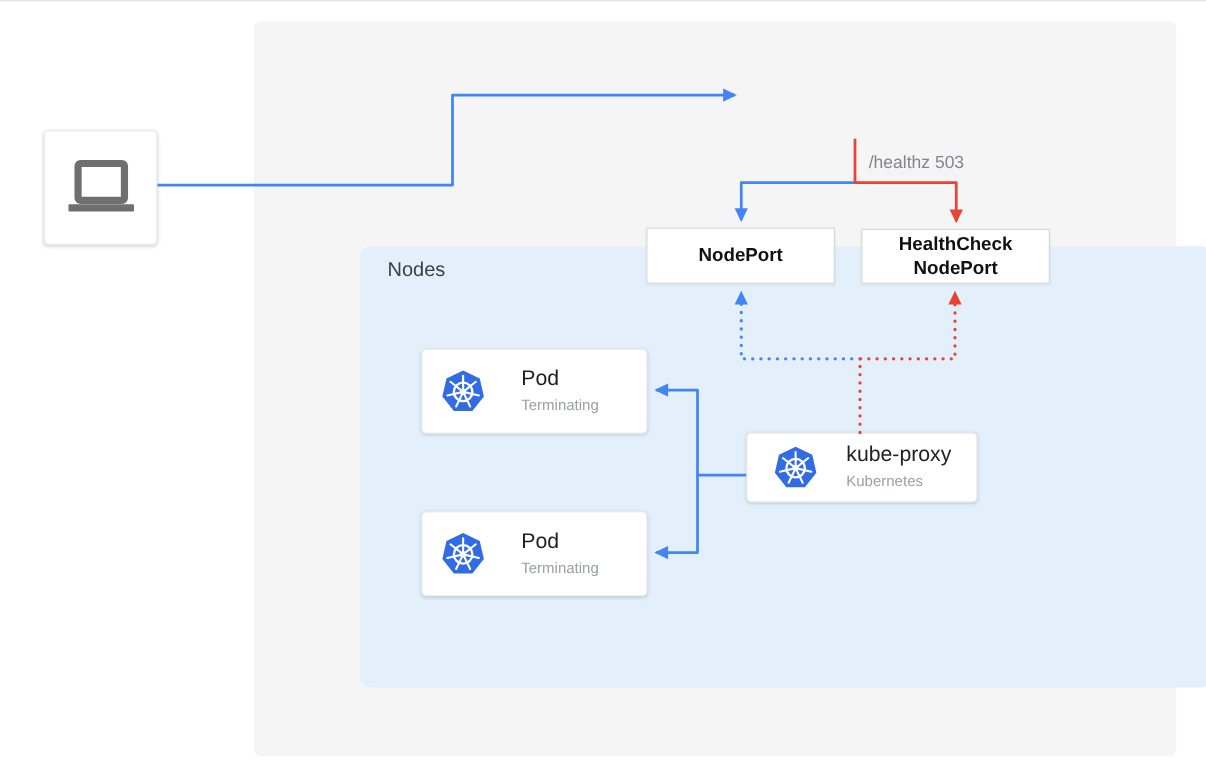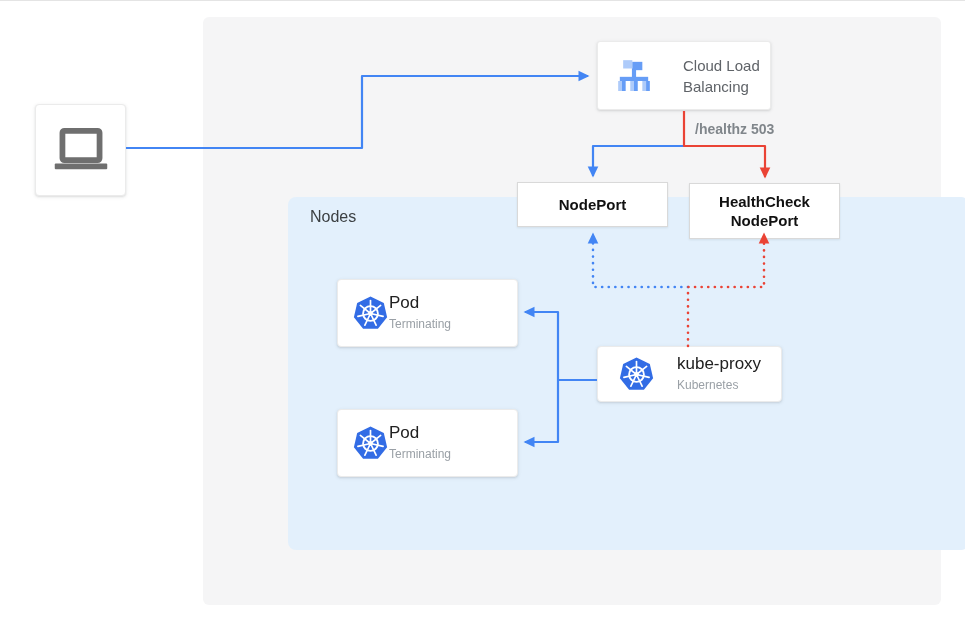--- a/index.html
+++ b/index.html
@@ -23,33 +23,33 @@
   .laptop-card{left:35px;top:103px;width:91px;height:92px;justify-content:center;}
   .clb-card{left:597px;top:40px;width:174px;height:69px;border-radius:3px;}
   .clb-card .icon-wrap{margin-left:16px;}
   .clb-card .txt{margin-left:29px;font-size:15px;line-height:21px;color:var(--clb-text);}
 
   .port-card{position:absolute;background:#fff;border:1px solid var(--port-border);
         box-shadow:0 1px 2px rgba(60,64,67,.10);
         display:flex;flex-direction:column;align-items:center;justify-content:center;
         font-weight:bold;font-size:15px;color:#111;line-height:19px;text-align:center;}
   .nodeport-card{left:517px;top:181px;width:151px;height:45px;}
-  .hc-card{left:689px;top:182px;width:151px;height:56px;}
+  .hc-card{left:689px;top:182px;width:151px;height:44px;}
 
   .k8s-card .icon-wrap{margin-left:14px;}
-  .k8s-card .txt{}
+  .k8s-card .txt{margin-left:28px;}
   .k8s-card .title{font-size:17px;color:var(--text-primary);line-height:22px;}
   .k8s-card .subtitle{font-size:12px;color:var(--text-secondary);line-height:21px;}
   .pod1-card{left:337px;top:278px;width:181px;height:68px;}
   .pod2-card{left:337px;top:408px;width:181px;height:68px;}
   .kp-card{left:597px;top:345px;width:185px;height:56px;}
   .kp-card .icon-wrap{margin-left:20px;}
   .kp-card .txt{margin-left:22px;}
 
-  .healthz{position:absolute;left:695px;top:120px;font-size:14px;font-weight:bold;color:var(--text-muted);text-align:center;}
+  .healthz{position:absolute;left:695px;top:120px;font-size:14px;font-weight:normal;color:var(--text-muted);text-align:center;}
 
   .lines{position:absolute;left:0;top:0;width:965px;height:623px;pointer-events:none;}
   .lines path{fill:none;stroke-width:2.2px;stroke-linejoin:round;}
   .lines path.dotted{stroke-width:2.6px;stroke-dasharray:0.1 6.5;stroke-linecap:round;}
   .hidden-defs{position:absolute;width:0;height:0;overflow:hidden;}
 </style>
 </head>
 <body>
 
 <svg class="hidden-defs" aria-hidden="true">
@@ -94,31 +94,20 @@
   <div class="nodes-panel">
     <div class="nodes-label">Nodes</div>
   </div>
 
   <div class="card laptop-card">
     <svg width="64" height="64">
         <use href="#laptop"></use>
       </svg>
   </div>
 
-  <div class="card clb-card">
-    <span class="icon-wrap">
-      <svg width="40" height="40" style="display:block">
-          <use href="#lb-icon"></use>
-        </svg>
-    </span>
-    <div class="txt">
-      <div>Cloud Load</div>
-      <div>Balancing</div>
-    </div>
-  </div>
 
   <div class="healthz">/healthz 503</div>
 
   <div class="port-card nodeport-card">
     <div>NodePort</div>
   </div>
 
   <div class="port-card hc-card">
     <div>HealthCheck</div>
     <div>NodePort</div>

